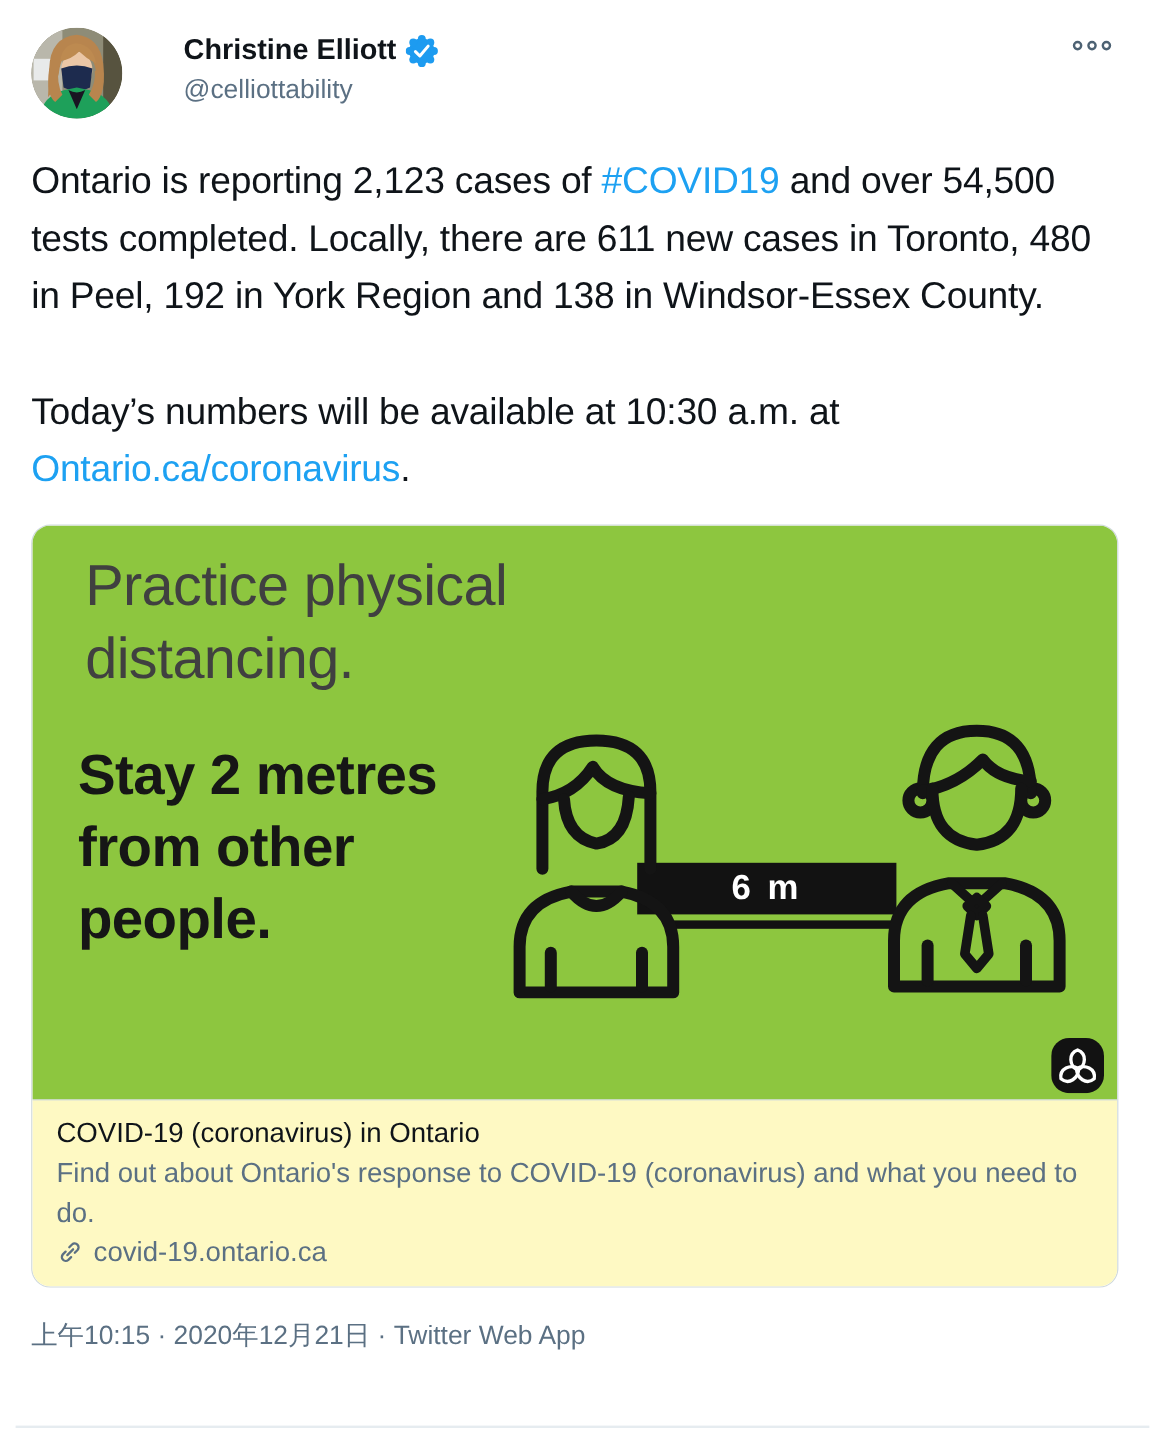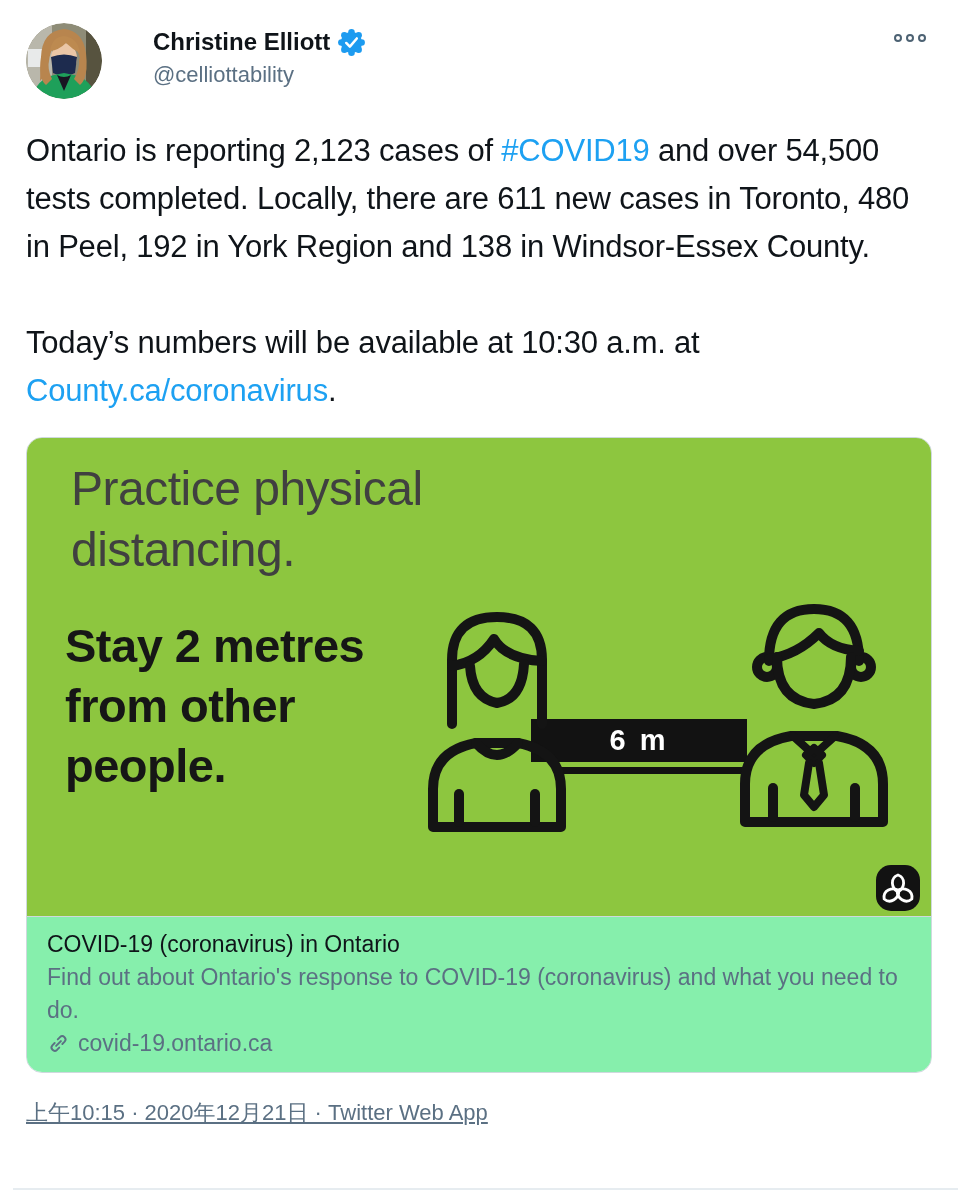--- a/index.html
+++ b/index.html
@@ -46,29 +46,29 @@
         font-size:47px;line-height:60px;font-weight:bold;color:#161616;letter-spacing:-0.5px;}
   .distance-bar{position:absolute;left:504px;top:281px;width:216px;height:43px;background:#121212;
         display:flex;align-items:center;justify-content:center;z-index:1;}
   .distance-label{color:#ffffff;font-weight:bold;font-size:29px;letter-spacing:3px;}
   .distance-underline{position:absolute;left:533px;top:329px;width:186px;height:7px;background:#121212;z-index:1;}
   .fig{position:absolute;z-index:2;}
   .fig-woman{left:396px;top:166px;}
   .fig-man{left:704px;top:157px;}
   .trillium{position:absolute;right:11px;bottom:5px;z-index:3;}
 
-  .card-footer{border-top:1px solid #cfd9de;padding:11px 20px 12px;background:#86efac;}
+  .card-footer{border-top:1px solid #cfd9de;padding:11px 20px 12px;background:#fef9c3;}
   .card-title{font-size:23px;line-height:33px;color:var(--text-primary);}
   .card-desc{font-size:23px;line-height:33px;color:var(--text-secondary);}
   .card-link-row{display:flex;align-items:center;gap:8px;color:var(--text-secondary);
         font-size:23px;line-height:33px;}
   .card-link-row svg{flex:0 0 auto;}
 
   
-  .timestamp{margin-top:26px;font-size:22px;line-height:28px;color:var(--text-secondary);text-decoration:underline;}
+  .timestamp{margin-top:26px;font-size:22px;line-height:28px;color:var(--text-secondary);}
   .bottom-divider{position:absolute;left:13px;right:0;bottom:3px;border-top:2px solid #e6ecf0;}
 </style>
 </head>
 <body>
 
 <div class="page">
 
   <div class="tweet-header">
     <div class="avatar">
       <svg width="76" height="76" viewBox="0 0 76 76">
@@ -115,21 +115,21 @@
     </div>
     <div class="more-btn">
       <i></i>
       <i></i>
       <i></i>
     </div>
   </div>
 
   <div class="tweet-text">
     <p><span>Ontario is reporting 2,123 cases of </span><a class="link">#COVID19</a><span> and over 54,500 tests completed. Locally, there are 611 new cases in Toronto, 480 in Peel, 192 in York Region and 138 in Windsor-Essex County.</span></p>
-    <p><span>Today’s numbers will be available at 10:30 a.m. at </span><a class="link">County.ca/coronavirus</a><span>.</span></p>
+    <p><span>Today’s numbers will be available at 10:30 a.m. at </span><a class="link">Ontario.ca/coronavirus</a><span>.</span></p>
   </div>
 
   <a class="card">
     <div class="card-image">
       <div class="ig-headline">Practice physical distancing.</div>
       <div class="ig-subheadline">Stay 2 metres from other people.</div>
 
       <div class="distance-bar">
         <span class="distance-label">6 m</span>
       </div>

